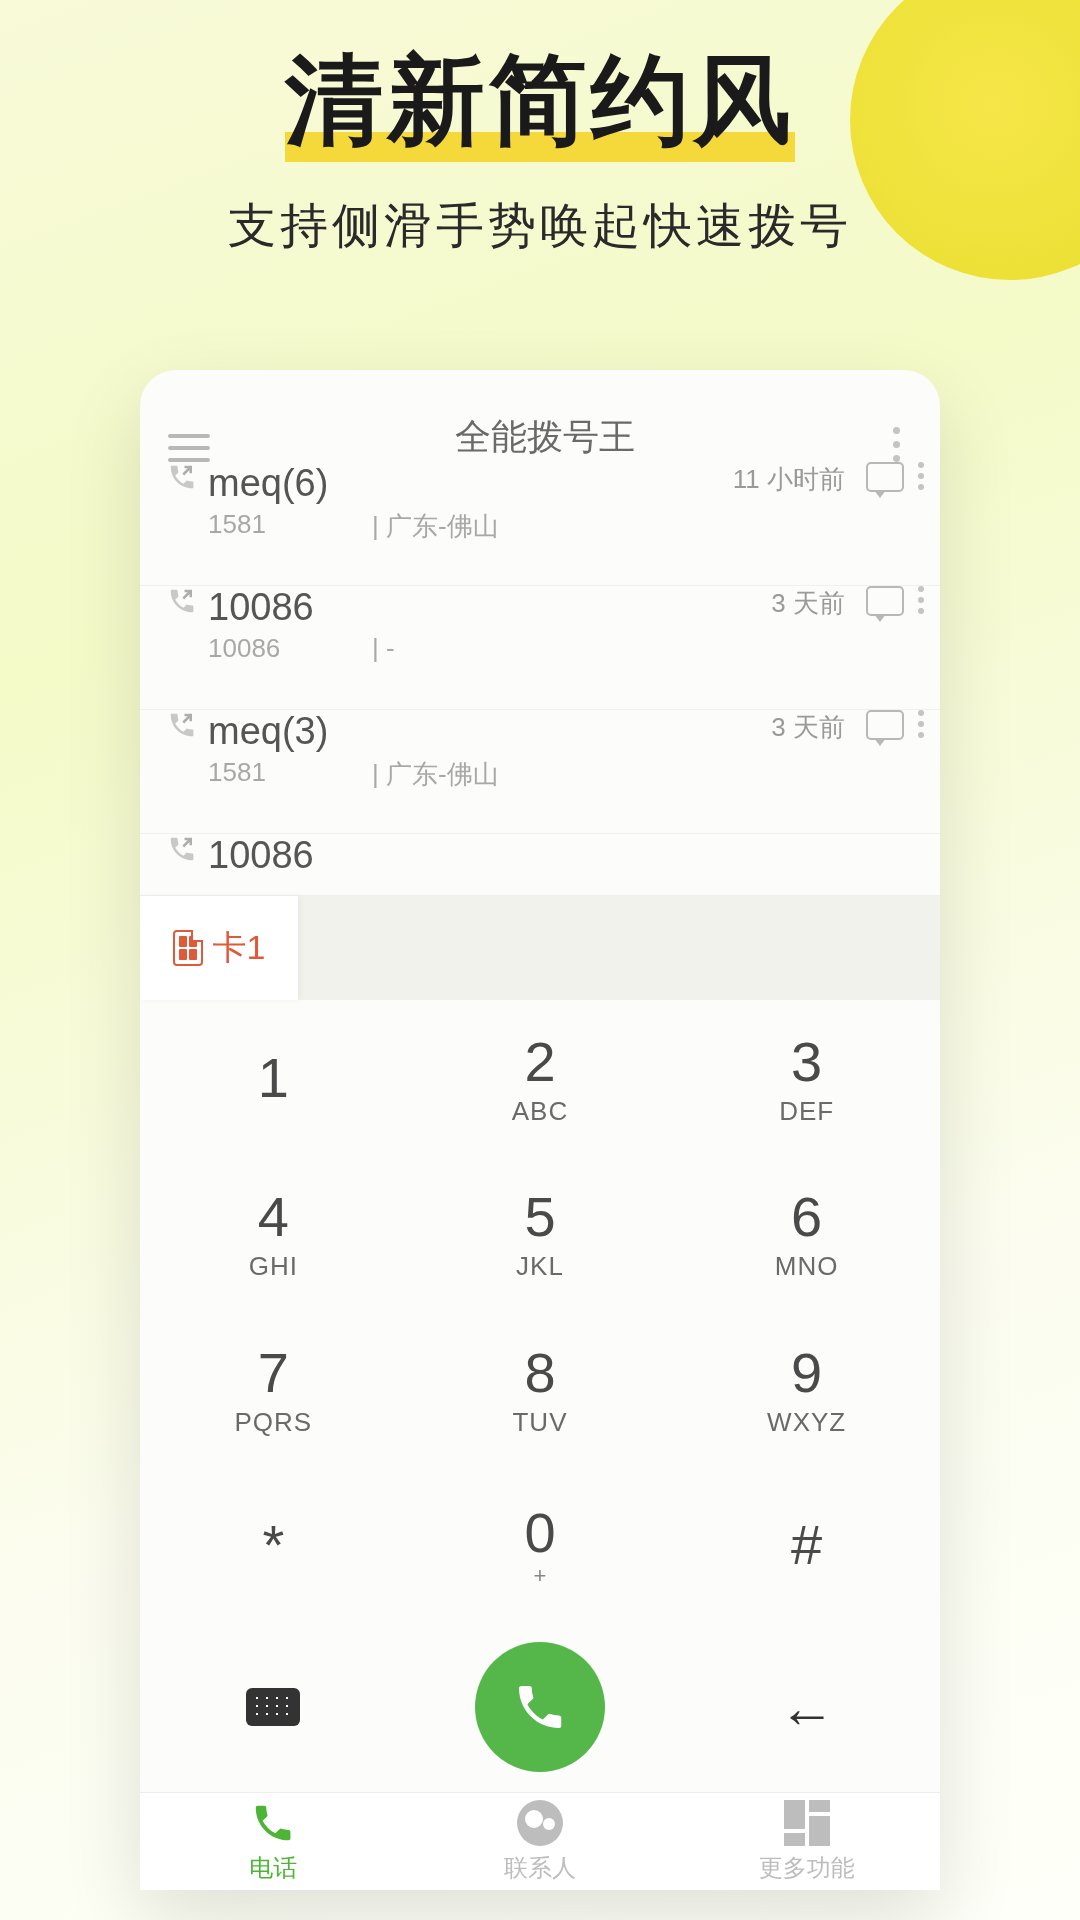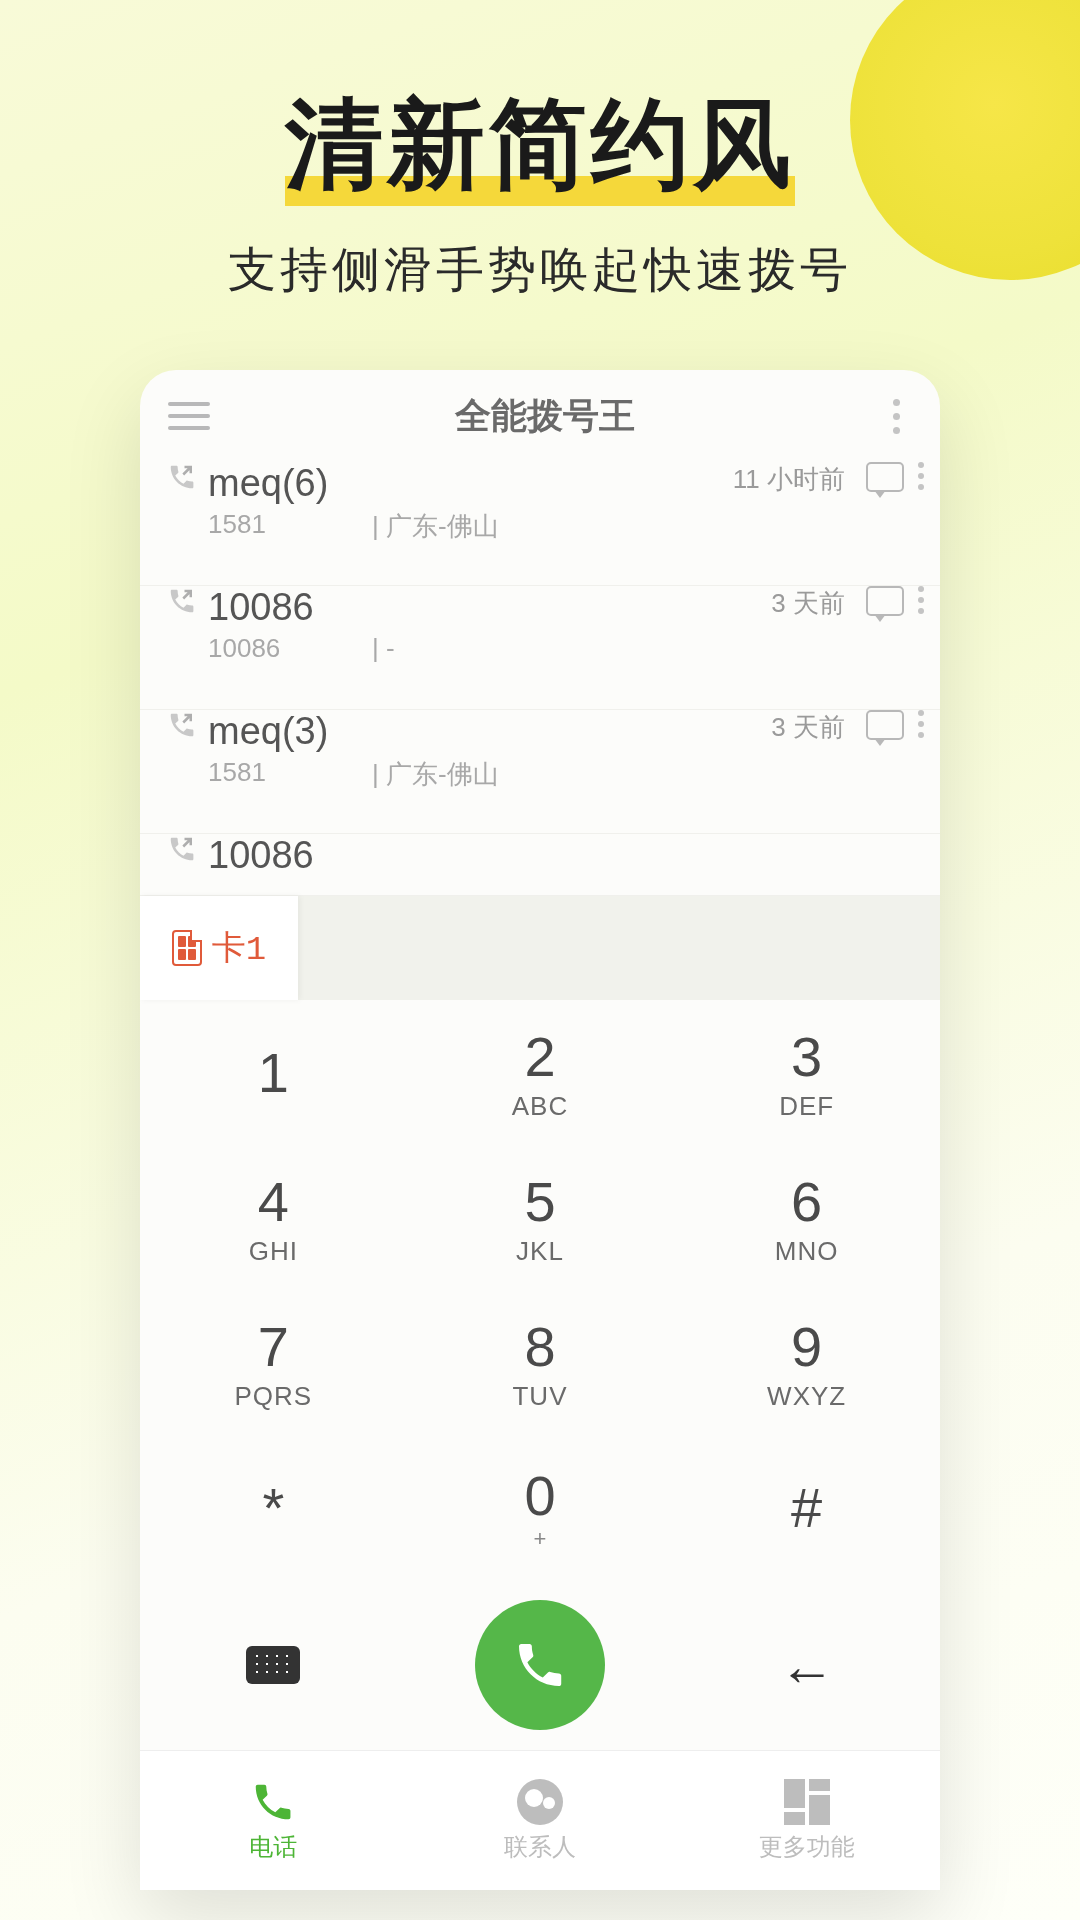--- a/index.html
+++ b/index.html
@@ -16,21 +16,21 @@
   top: -40px;
   right: -90px;
   width: 320px;
   height: 320px;
   border-radius: 50%;
   background: radial-gradient(circle at 45% 45%, #f6e648 0%, #eee23a 60%, #e8dd2a 100%);
 }
 .hero-title {
   position: relative;
   text-align: center;
-  padding-top: 80px;
+  padding-top: 36px;
   font-size: 98px;
   font-weight: 700;
   color: #1a1a1a;
   letter-spacing: 4px;
 }
 .hero-title-inner {
   display: inline-block;
   position: relative;
 }
 .hero-title-inner::before {
@@ -55,23 +55,22 @@
   width: 800px;
   height: 1520px;
   background: #fcfcfa;
   border-radius: 36px 36px 0 0;
   box-shadow: 0 30px 80px rgba(0,0,0,0.12);
   display: flex; flex-direction: column;
   overflow: hidden;
 }
 .appbar {
   height: 92px;
-  display: flex; align-items: center;
+  display: flex; align-items: flex-end;
   padding: 0 28px;
-  font-weight: bold;
 }
 .hamburger {
   width: 42px; height: 28px;
   display: flex; flex-direction: column; justify-content: space-between;
 }
 .hamburger span { height: 4px; background: #b8b8b8; border-radius: 2px; }
 .appbar-title {
   flex: 1; text-align: center;
   font-size: 36px; color: #6a6a6a;
 }
@@ -106,21 +105,20 @@
   border-left: 6px solid transparent;
   border-right: 6px solid transparent;
   border-top: 8px solid #b8b8b8;
 }
 .row-dots { display: flex; flex-direction: column; gap: 5px; margin-left: 6px; }
 .row-dots span { width: 6px; height: 6px; border-radius: 50%; background: #c4c4c4; }
 .sim-bar {
   height: 104px;
   background: #f1f2ec;
   position: relative;
-  font-family: Liberation Mono, monospace;
 }
 .sim-chip {
   position: absolute; left: 0; top: 0;
   height: 100%; width: 158px;
   background: #fff;
   display: flex; align-items: center; justify-content: center; gap: 10px;
   box-shadow: 2px 0 6px rgba(0,0,0,0.05);
 }
 .sim-icon {
   width: 30px; height: 36px;
@@ -170,21 +168,21 @@
   background:
     radial-gradient(circle, #fff 1.5px, transparent 1.5px) 0 0/10px 8px;
 }
 .call-fab {
   width: 130px; height: 130px; border-radius: 50%;
   background: #55b749;
   display: flex; align-items: center; justify-content: center;
 }
 .back-arrow { font-size: 56px; color: #333; }
 .navbar {
-  height: 140px; background: #fff;
+  height: 98px; background: #fff;
   border-top: 1px solid #eee;
   display: grid; grid-template-columns: 1fr 1fr 1fr;
 }
 .nav-item { display: flex; flex-direction: column; align-items: center; justify-content: center; gap: 6px; }
 .nav-item.active { color: #4db536; }
 .nav-item:not(.active) { color: #bdbdbd; }
 .nav-label { font-size: 24px; }
 .nav-icon { width: 46px; height: 46px; }
 .contacts-icon { border-radius: 50%; background: currentColor; position: relative; }
 .contacts-icon::before {

